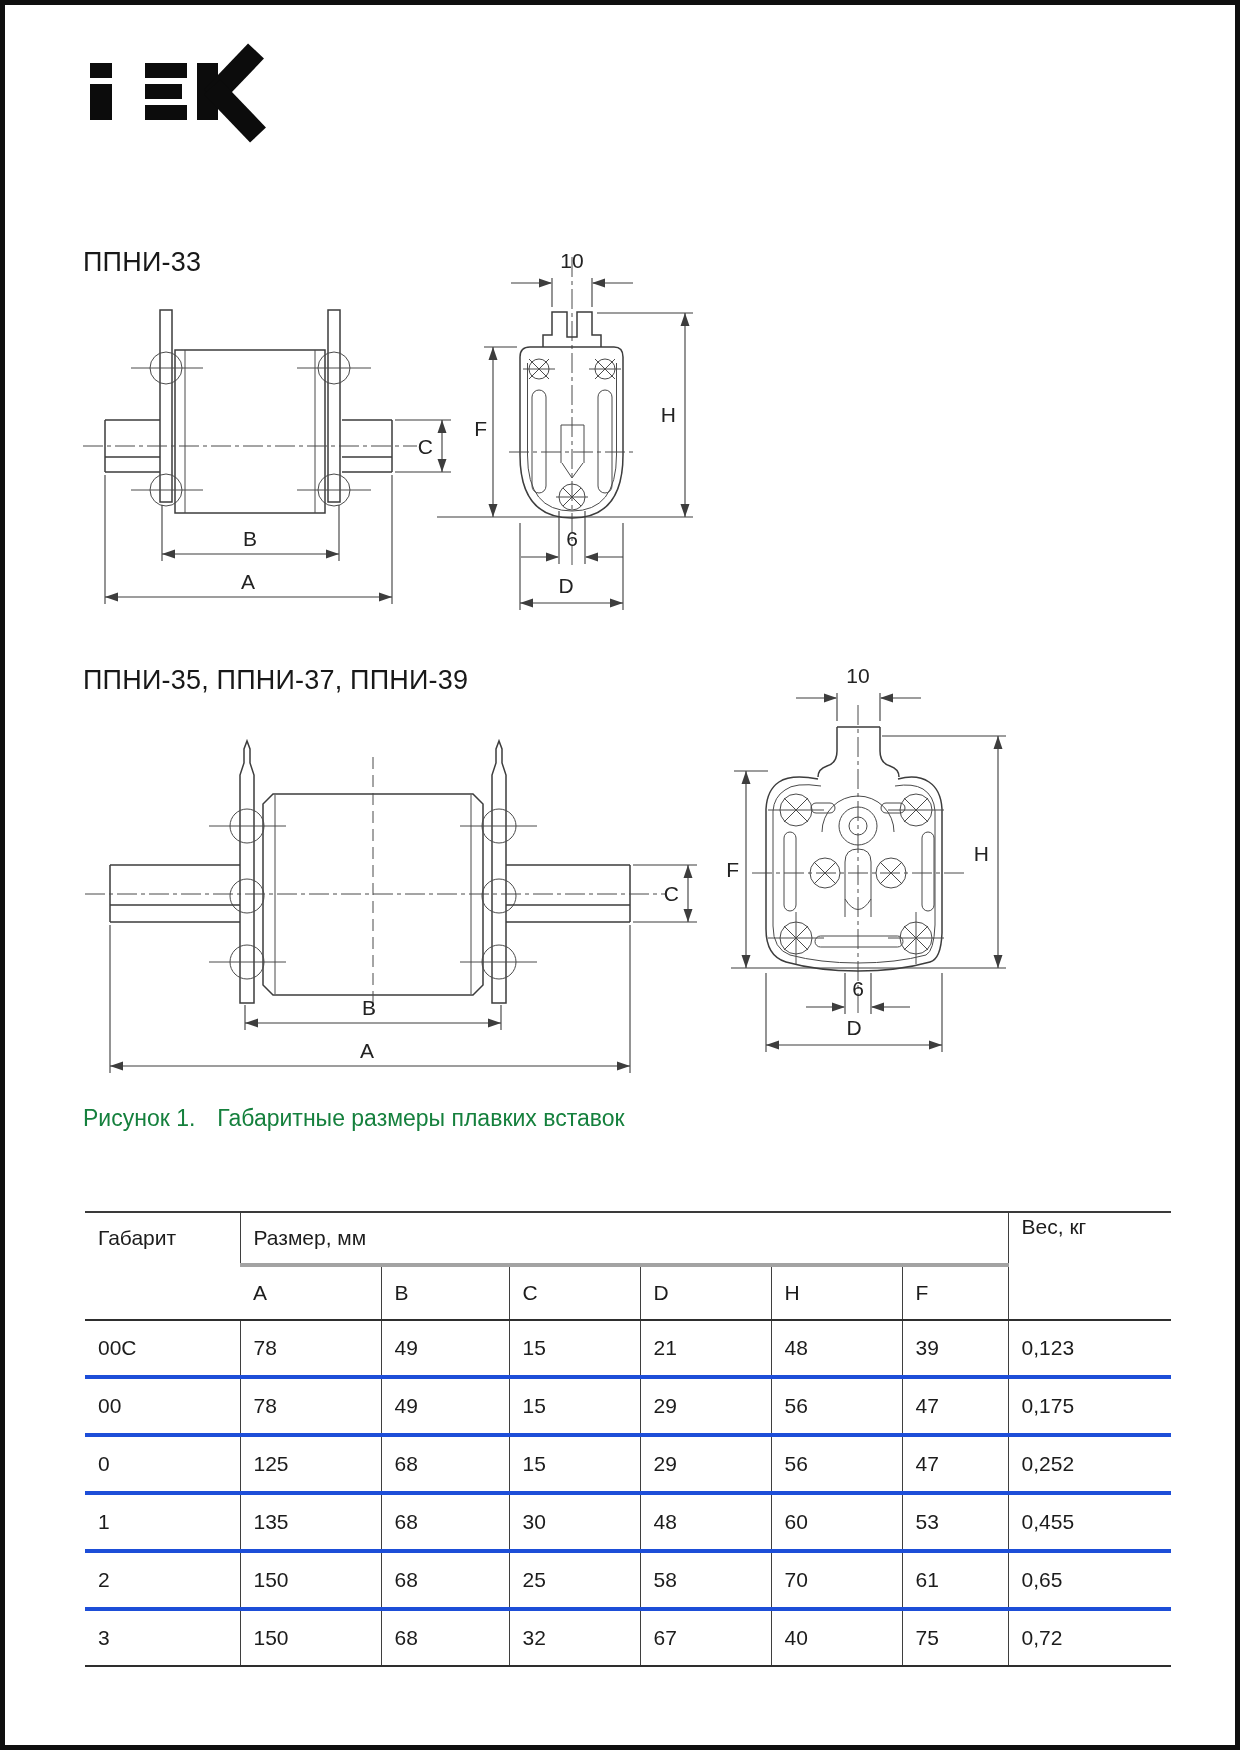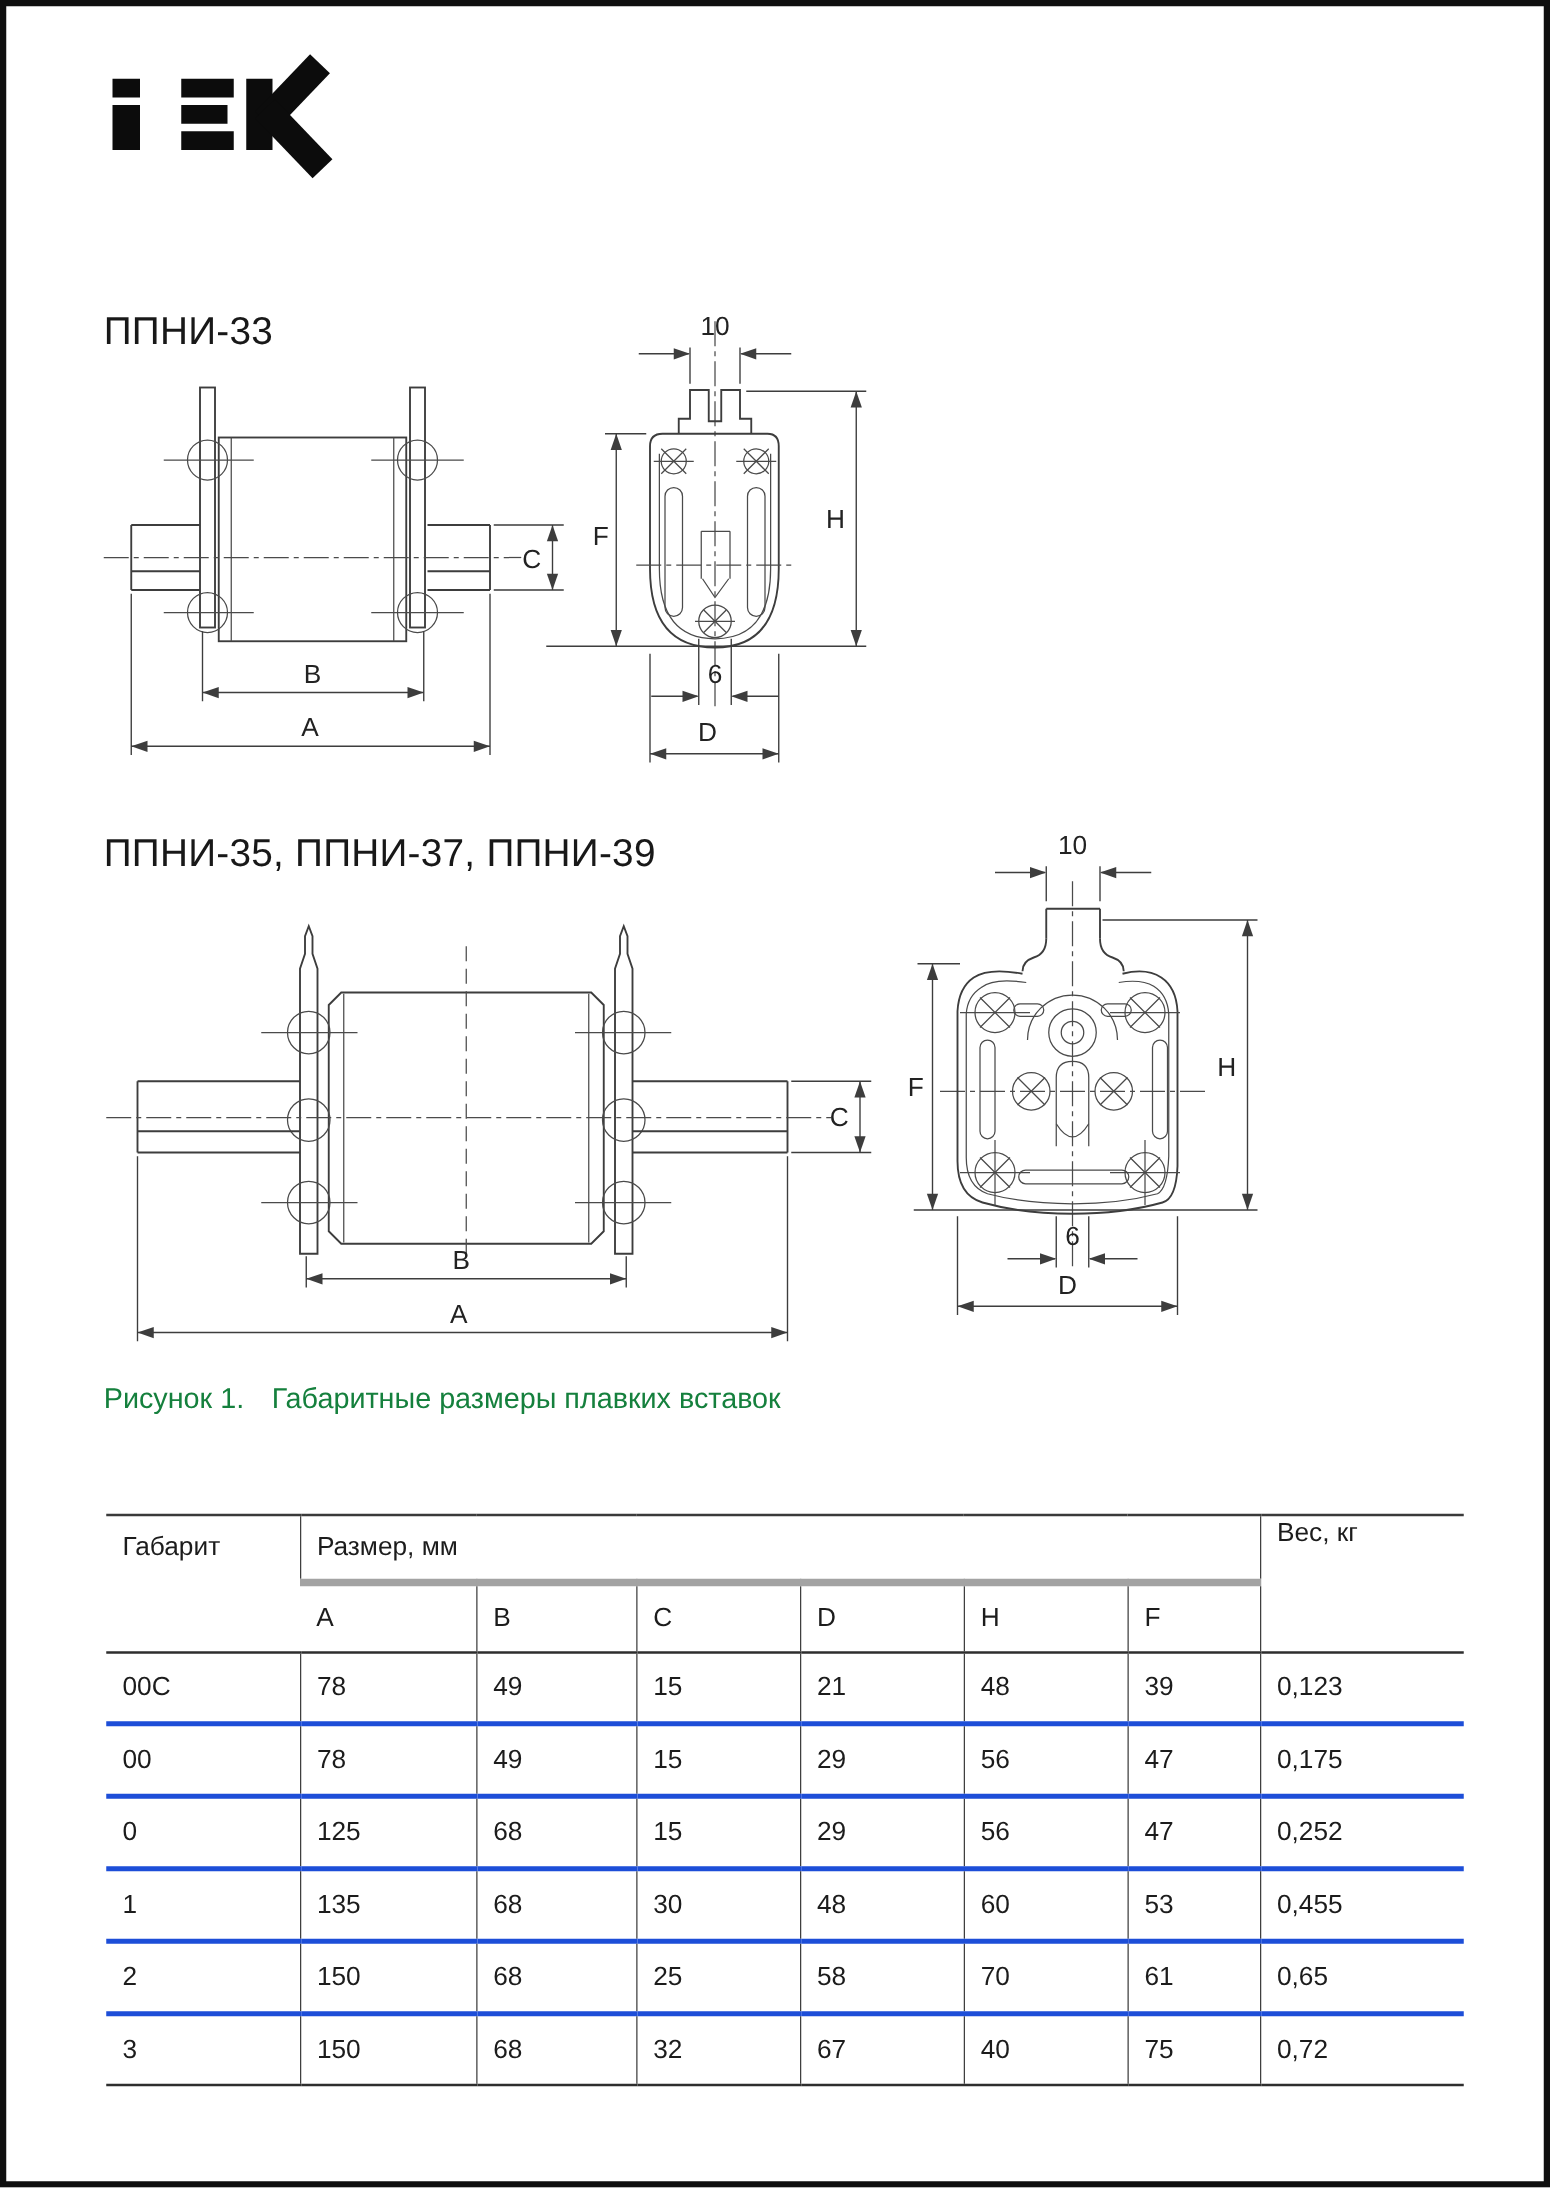--- a/index.html
+++ b/index.html
@@ -2,21 +2,21 @@
 <html><head>
 <meta charset="utf-8">
 <style>
   html,body { margin:0; padding:0; background:#e8e8e8; }
   .page {
     position:relative; width:1240px; height:1750px;
     background:#ffffff; border:5px solid #0f0f0f; box-sizing:border-box;
     font-family:"Liberation Sans", sans-serif; color:#1c1c1c; overflow:hidden;
   }
   .abs { position:absolute; }
-  .sec-title { font-size:31px; font-weight:400; letter-spacing:0.2px; color:#181818;text-align:right; }
+  .sec-title { font-size:27px; font-weight:400; letter-spacing:0.2px; color:#181818;text-align:right; }
   .caption { font-size:23px; color:#15803d; }
   .caption .cap-label { margin-right:22px; }
   svg { overflow:visible; }
   svg .ln   { fill:none; stroke:#3d3d3d; stroke-width:1.5; }
   svg .thin { fill:none; stroke:#4a4a4a; stroke-width:1; }
   svg .cl   { fill:none; stroke:#4a4a4a; stroke-width:1; stroke-dasharray:20 4 4 4; }
   svg .dash { fill:none; stroke:#4a4a4a; stroke-width:1; stroke-dasharray:12 6; }
   svg .dim  { fill:none; stroke:#3d3d3d; stroke-width:1.1; }
   svg .ah   { fill:#3d3d3d; stroke:none; }
   svg text.dimlab { font-family:"Liberation Sans",sans-serif; font-size:21px; fill:#222; }
@@ -26,21 +26,21 @@
     position:absolute; left:80px; top:1206px; width:1086px;
     border-collapse:collapse; table-layout:fixed; font-size:21px; color:#1c1c1c;
   }
   table.dims th, table.dims td {
     font-weight:400; text-align:left; padding:0 0 0 13px;
     border-left:1px solid #3f3f3f; vertical-align:middle;
   }
   table.dims th:first-child, table.dims td:first-child { border-left:none; }
   table.dims thead tr.hrow1 th { height:50px; border-top:2px solid #3a3a3a; }
   table.dims thead tr.hrow2 th { height:52px; }
-  table.dims thead th.span-size { border-bottom:6px solid #a3a3a3; }
+  table.dims thead th.span-size { border-bottom:4px solid #a3a3a3; }
   table.dims thead th { border-bottom-color:#3f3f3f; }
   table.dims tbody td { height:54px; border-top:4px solid #1d4ed8; }
   table.dims tbody tr:first-child td { border-top:2.5px solid #2e2e2e;margin-top:47px; }
   table.dims tbody tr:last-child td { border-bottom:2.5px solid #2e2e2e; }
   .col-gab { width:155px; } .col-a { width:141px; } .col-b { width:128px; }
   .col-c { width:131px; } .col-d { width:131px; } .col-h { width:131px; }
   .col-f { width:106px; } .col-w { width:163px; }
 </style>
 </head>
 <body>

